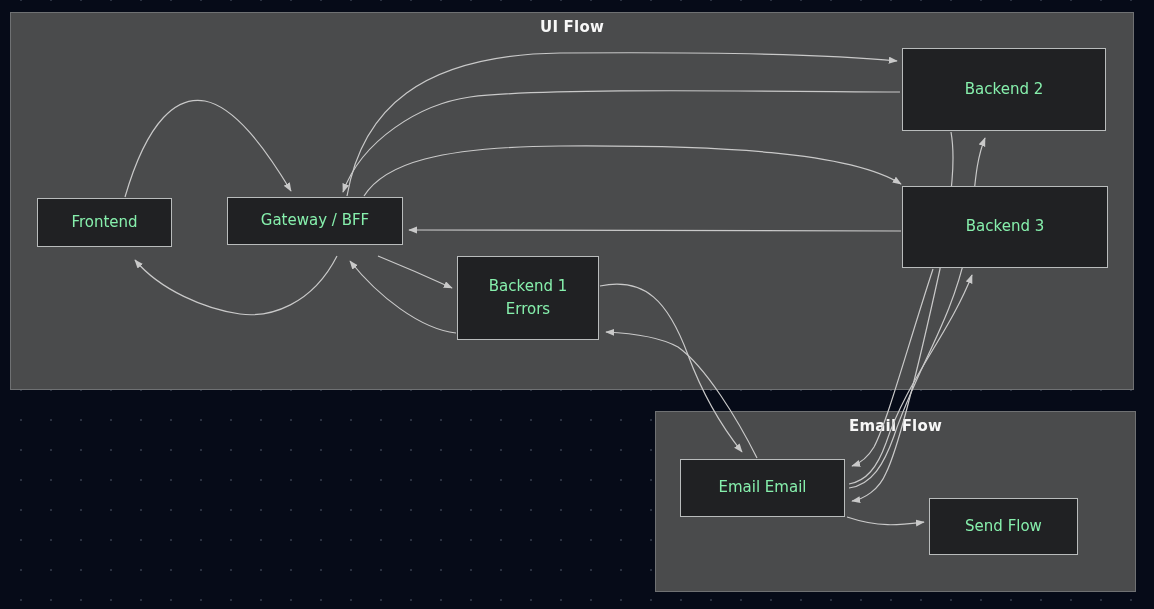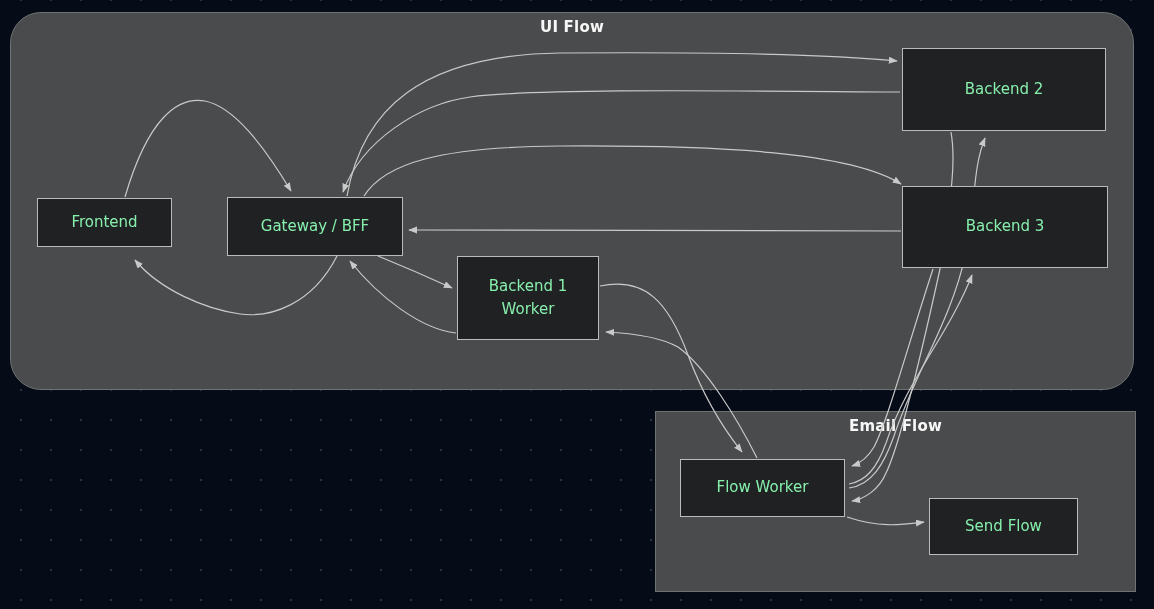--- a/index.html
+++ b/index.html
@@ -11,42 +11,42 @@
     background-position:6px -15px;
     font-family:"DejaVu Sans","Liberation Sans",sans-serif;
   }
   .container{
     position:absolute;
     background:#4a4b4c;
     border:1px solid #6f7173;
     box-sizing:border-box;
     z-index:1;
   }
-  #ui-flow-container{left:10px;top:12px;width:1124px;height:378px;border-radius:31px;}
+  #ui-flow-container{left:10px;top:12px;width:1124px;height:378px;}
   #email-flow-container{left:655px;top:411px;width:481px;height:181px;}
   .container-title{
     position:absolute;top:5px;left:0;width:100%;
     text-align:center;color:#f7f7f7;font-size:15px;font-weight:bold;
     letter-spacing:.2px;
   }
   #edges{
     position:absolute;left:0;top:0;width:1154px;height:609px;
     z-index:2;pointer-events:none;
   }
   .node{
     position:absolute;
     background:#202123;
     border:1.5px solid #b9bcbc;
     box-sizing:border-box;
     z-index:3;
     display:flex;flex-direction:column;align-items:center;justify-content:center;
     color:#86efac;font-size:15px;line-height:1.55;text-align:center;
   }
   #node-frontend{left:37px;top:198px;width:135px;height:49px;}
-  #node-gateway{left:227px;top:197px;width:176px;height:59px;}
+  #node-gateway{left:227px;top:197px;width:176px;height:48px;}
   #node-backend1{left:457px;top:256px;width:142px;height:84px;}
   #node-backend2{left:902px;top:48px;width:204px;height:83px;}
   #node-backend3{left:902px;top:186px;width:206px;height:82px;}
   #node-email-worker{left:680px;top:459px;width:165px;height:58px;}
   #node-send-email{left:929px;top:498px;width:149px;height:57px;}
   .edge{fill:none;stroke:#c9c9c9;stroke-width:1.2;}
 </style>
 </head>
 <body>
 
@@ -84,30 +84,30 @@
 <div class="node" id="node-frontend">
   <span>Frontend</span>
 </div>
 
 <div class="node" id="node-gateway">
   <span>Gateway / BFF</span>
 </div>
 
 <div class="node" id="node-backend1">
   <span>Backend 1</span>
-  <span>Worker</span>
+  <span>Errors</span>
 </div>
 
 <div class="node" id="node-backend2">
   <span>Backend 2</span>
 </div>
 
 <div class="node" id="node-backend3">
   <span>Backend 3</span>
 </div>
 
 <div class="node" id="node-email-worker">
-  <span>Flow Worker</span>
+  <span>Email Email</span>
 </div>
 
 <div class="node" id="node-send-email">
   <span>Send Flow</span>
 </div>
 
 </body></html>

